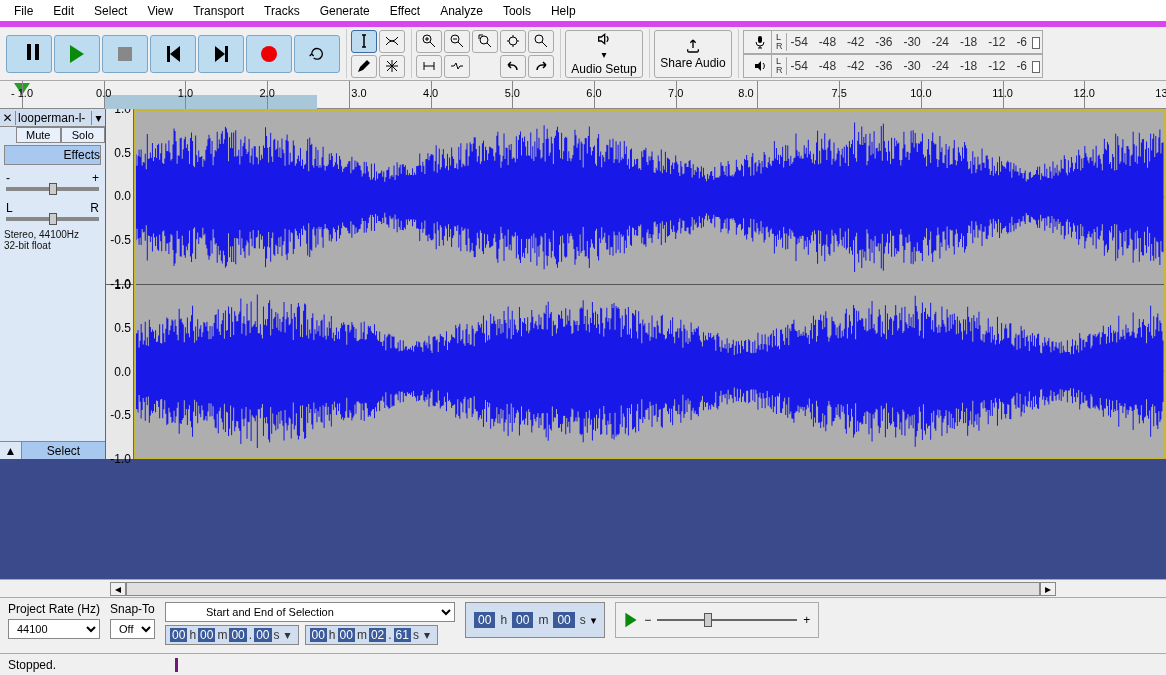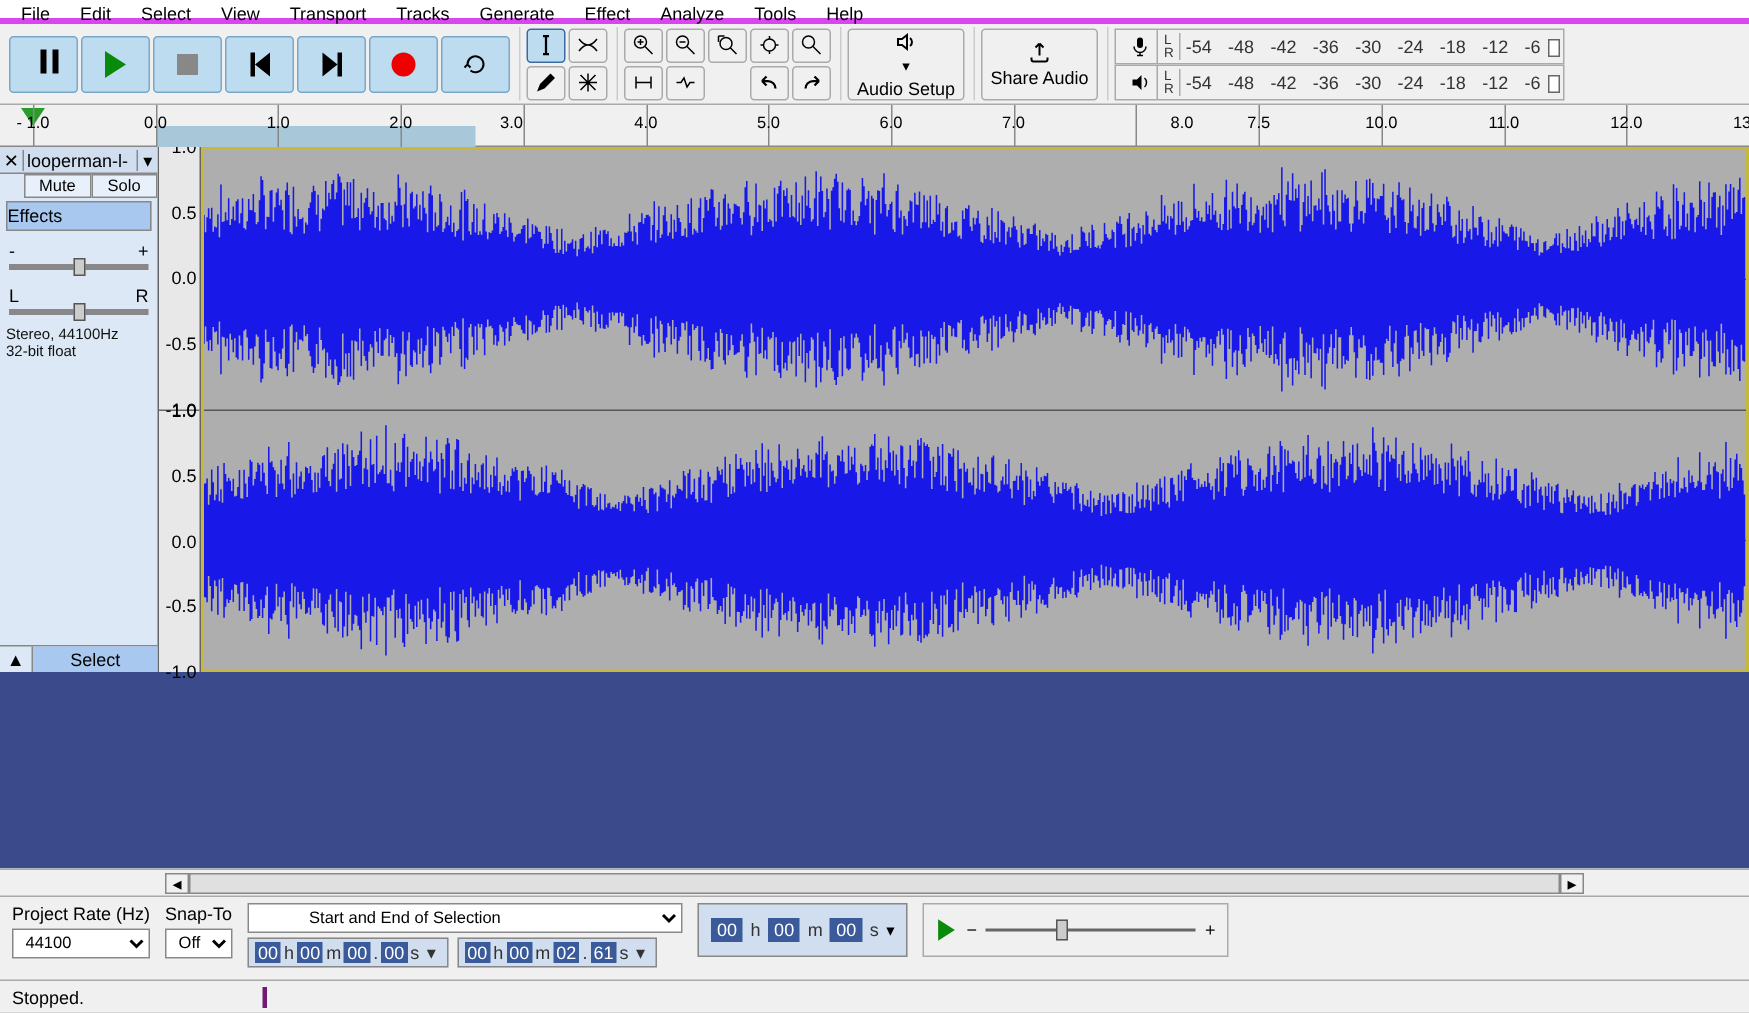--- a/index.html
+++ b/index.html
@@ -1,19 +1,19 @@
 <!DOCTYPE html>
 <html><head>
 <meta charset="utf-8">
 <style>
   * { box-sizing: border-box; margin: 0; padding: 0; font-family: "Segoe UI", Tahoma, sans-serif; font-size: 12px; }
   body { background: #f0f0f0; width: 1166px; height: 675px; overflow: hidden; display: flex; flex-direction: column; }
   
   
-  .menubar { background: #fff; border-bottom: 4px solid #d946ef; height: 16px; display: flex; padding: 0 4px; }
+  .menubar { background: #fff; border-bottom: 6px solid #d946ef; height: 27px; display: flex; align-items: center; padding: 0 4px; }
   .menubar span { padding: 2px 10px; cursor: default; }
 
   
   .toolbar { background: #f0f0f0; border-bottom: 1px solid #aaa; height: 54px; display: flex; align-items: center; padding: 2px 6px; gap: 4px; }
   .tgroup { display: flex; align-items: center; gap: 2px; border-right: 1px solid #ccc; padding-right: 6px; height: 100%; }
   .btn { width: 46px; height: 38px; border: 1px solid #7aa7c7; background: #bedcf0; display: flex; align-items: center; justify-content: center; cursor: pointer; border-radius: 3px; }
   .btn.small { width: 26px; height: 23px; background: #f0f0f0; border-color: #aaa; }
   .tool-col { display: flex; flex-direction: column; gap: 2px; }
   .label-btn { display: flex; flex-direction: column; align-items: center; justify-content: center; width: 78px; height: 48px; border: 1px solid #aaa; background: #f0f0f0; border-radius: 3px; cursor: pointer; font-size: 11px; gap: 2px;}
   .meter-block { display: flex; flex-direction: column; gap: 0; width: 300px; }
@@ -34,21 +34,21 @@
   
   .main { flex: 1; display: flex; flex-direction: column; background: #3b4a8a; overflow: hidden; }
   .track-row { display: flex; height: 350px; background: #aeaeae; }
   .track-panel { width: 106px; background: #dce8f5; border-right: 1px solid #666; display: flex; flex-direction: column; font-size: 11px; }
   .tp-head { display: flex; align-items: center; height: 18px; background: #d0def0; border-bottom: 1px solid #888; }
   .tp-head .x { width: 16px; text-align: center; cursor: pointer; border-right:1px solid #888;}
   .tp-head .name { flex: 1; padding: 0 2px; white-space: nowrap; overflow: hidden; }
   .tp-head .dd { width: 14px; text-align: center; cursor: pointer; border-left:1px solid #888;}
   .tp-row { display: flex; margin-left: 16px; }
   .tp-row button { flex: 1; font-size: 11px; border: 1px solid #888; background: #e8f0fb; padding: 1px 0; cursor:pointer; }
-  .tp-btn-wide { border: 1px solid #888; background: #a8c8f0; text-align: left; padding: 2px 0; margin: 2px 4px; cursor:pointer;}
+  .tp-btn-wide { border: 1px solid #888; background: #a8c8f0; text-align: right; padding: 2px 0; margin: 2px 4px; cursor:pointer;}
   .slider { margin: 4px 6px; }
   .slider .ends { display: flex; justify-content: space-between; font-size: 10px; }
   .slider .bar { height: 4px; background: #888; position: relative; margin: 2px 0;}
   .slider .bar .thumb { position: absolute; top: -4px; width: 8px; height: 12px; background: #ccc; border:1px solid #555; left: 50%; transform: translateX(-50%);}
   .tp-info { font-size: 10px; padding: 2px 4px; color: #111; }
   .tp-foot { margin-top: auto; display: flex; height: 18px; border-top:1px solid #888;}
   .tp-foot .tri { width: 22px; display:flex; align-items:center; justify-content:center; border-right:1px solid #888;}
   .tp-foot .sel { flex:1; background:#a8c8f0; display:flex; align-items:center; justify-content:center; }
 
   .vscale { width: 28px; background: #e8e8e8; border-right: 1px solid #666; display: flex; flex-direction: column; font-size: 10px; }
@@ -301,31 +301,31 @@
     <div class="selection-band" id="selband" style="left: 81.7143px; width: 213.274px;"></div>
   <div class="tick" style="left: 0px;"></div>
       <div class="lbl" style="left: 0px;">- 1.0</div>
       <div class="tick" style="left: 81.7143px;"></div>
       <div class="lbl" style="left: 81.7143px;">0.0</div>
       <div class="tick" style="left: 163.429px;"></div>
       <div class="lbl" style="left: 163.429px;">1.0</div>
       <div class="tick" style="left: 245.143px;"></div>
       <div class="lbl" style="left: 245.143px;">2.0</div>
       <div class="tick" style="left: 326.857px;"></div>
-      <div class="lbl" style="left: 319px;">3.0</div>
+      <div class="lbl" style="left: 337px;">3.0</div>
       <div class="tick" style="left: 408.571px;"></div>
       <div class="lbl" style="left: 408.571px;">4.0</div>
       <div class="tick" style="left: 490.286px;"></div>
       <div class="lbl" style="left: 490.286px;">5.0</div>
       <div class="tick" style="left: 572px;"></div>
       <div class="lbl" style="left: 572px;">6.0</div>
       <div class="tick" style="left: 653.714px;"></div>
       <div class="lbl" style="left: 653.714px;">7.0</div>
       <div class="tick" style="left: 735.429px;"></div>
-      <div class="lbl" style="left: 766px;">8.0</div>
+      <div class="lbl" style="left: 724px;">8.0</div>
       <div class="tick" style="left: 817.143px;"></div>
       <div class="lbl" style="left: 817.143px;">7.5</div>
       <div class="tick" style="left: 898.857px;"></div>
       <div class="lbl" style="left: 898.857px;">10.0</div>
       <div class="tick" style="left: 980.571px;"></div>
       <div class="lbl" style="left: 980.571px;">11.0</div>
       <div class="tick" style="left: 1062.29px;"></div>
       <div class="lbl" style="left: 1062.29px;">12.0</div>
       <div class="lbl" style="left: 1144px;">13.0</div>
     </div>

